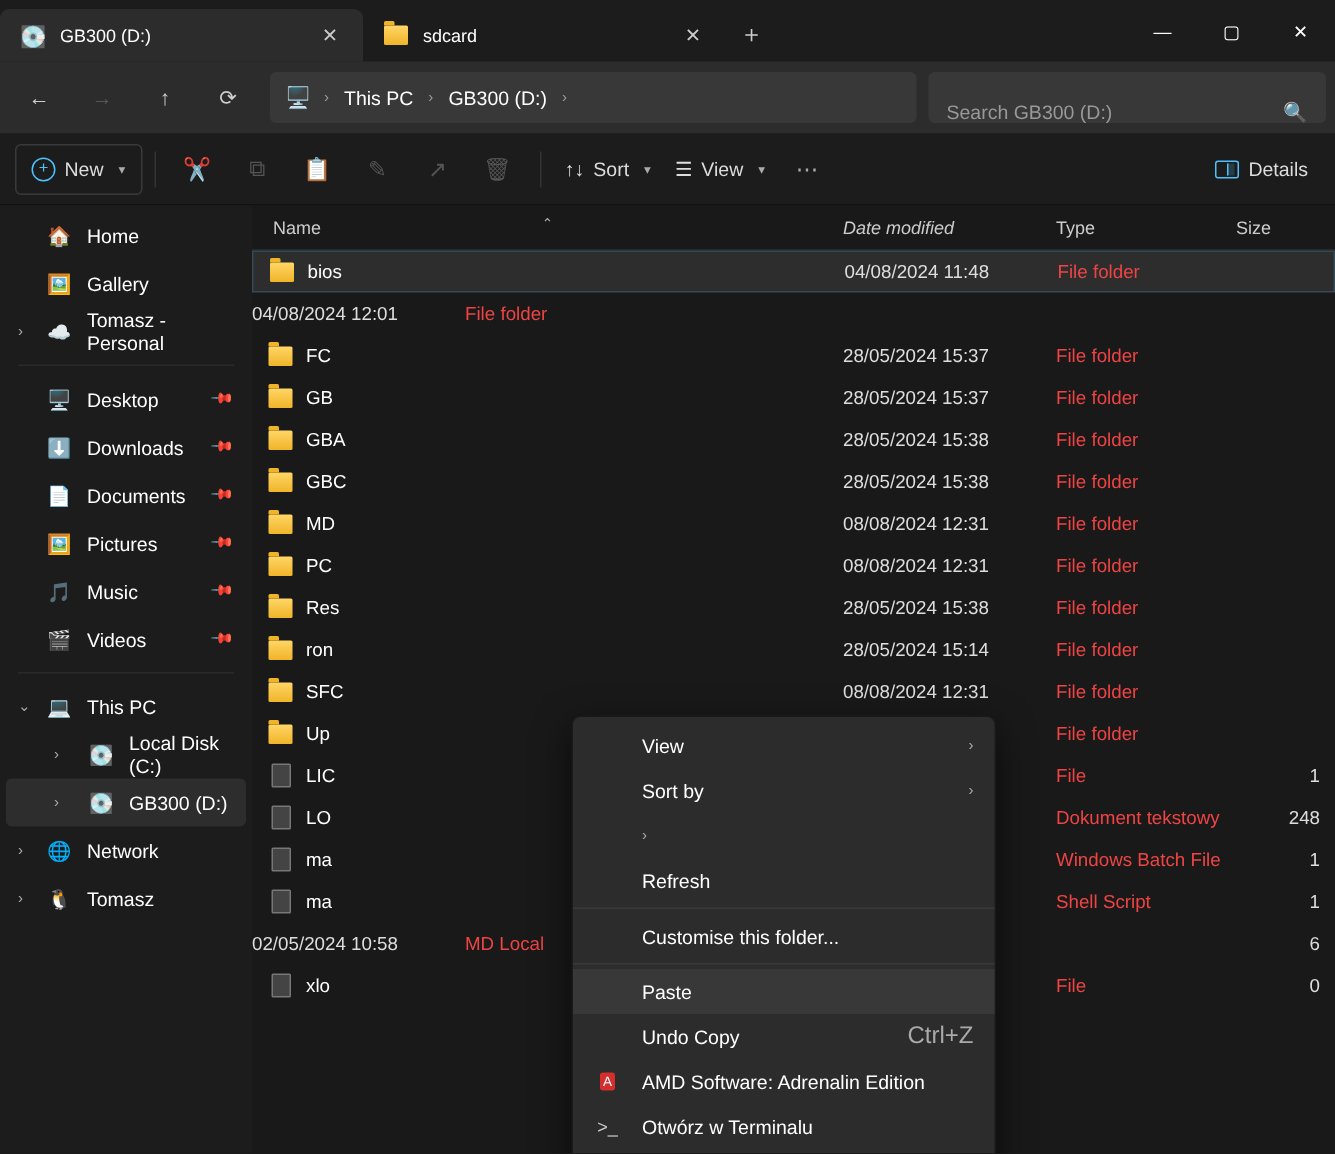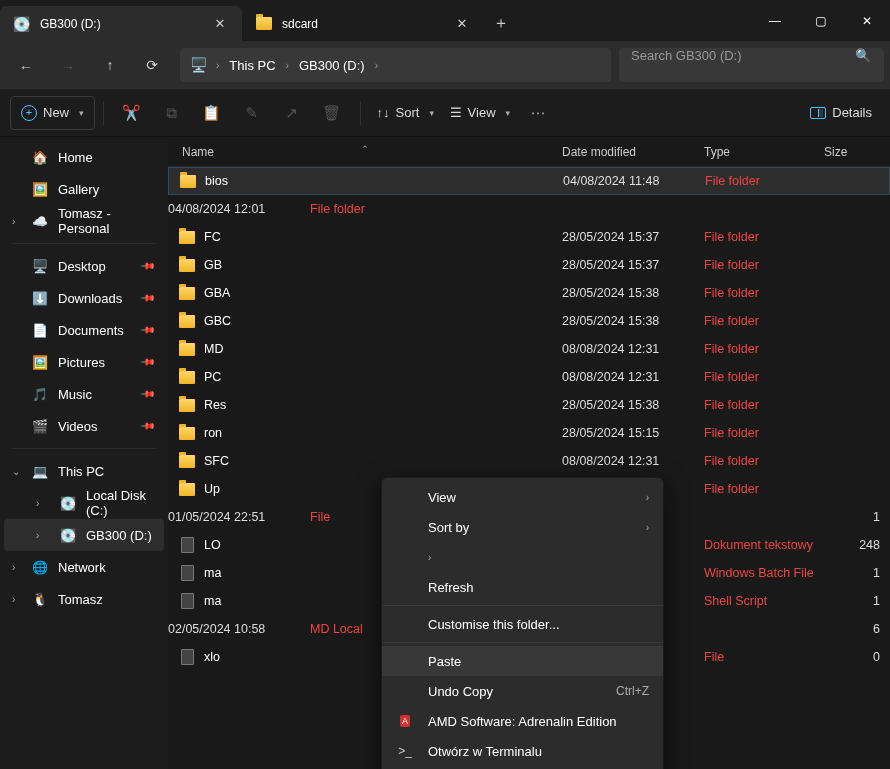--- a/index.html
+++ b/index.html
@@ -11,61 +11,61 @@
   .tab .label { flex:1; white-space:nowrap; overflow:hidden; text-overflow:ellipsis; font-size:12px; }
   .tab .close { width:24px; text-align:center; color:#ccc; font-size:13px; }
   .newtab { width:34px; display:flex; align-items:center; justify-content:center; font-size:16px; color:#ccc; margin-top:6px; }
   .win-controls { margin-left:auto; display:flex; }
   .win-controls div { width:46px; display:flex; align-items:center; justify-content:center; font-size:12px; color:#fff; }
   .navrow { height:48px; background:#2c2c2c; display:flex; align-items:center; padding:0 6px; gap:2px; }
   .navbtn { width:40px; height:36px; display:flex; align-items:center; justify-content:center; font-size:14px; color:#cfcfcf; border-radius:4px; }
   .addrbar { flex:1; height:34px; background:#383838; border-radius:4px; display:flex; align-items:center; padding:0 4px; margin:0 6px; }
   .addrseg { padding:0 8px; font-size:13px; color:#fff; }
   .addrchev { color:#999; font-size:10px; padding:0 2px; }
-  .searchbox { width:265px; height:34px; background:#383838; border-radius:4px; display:flex; align-items:flex-start; padding:0 12px; color:#999; }
+  .searchbox { width:265px; height:34px; background:#383838; border-radius:4px; display:flex; align-items:flex-end; padding:0 12px; color:#999; }
   .searchbox .ph { flex:1; font-size:13px; }
   .toolbar { height:48px; background:#1c1c1c; display:flex; align-items:center; padding:0 10px; gap:0; border-bottom:1px solid #111; }
   .tbtn { height:34px; display:flex; align-items:center; padding:0 8px; gap:6px; border-radius:4px; color:#ddd; }
   .tsep { width:1px; height:24px; background:#333; margin:0 8px; }
   .ticonbtn { width:40px; height:34px; display:flex; align-items:center; justify-content:center; color:#aaa; font-size:15px; }
   .ticonbtn.disabled { color:#555; }
   .main { display:flex; height: calc(769px - 41px - 48px - 48px); }
   .sidebar { width:168px; background:#1c1c1c; overflow-y:auto; padding-top:4px; }
   .sb-item { height:32px; display:flex; align-items:center; padding-left:28px; gap:10px; font-size:13px; border-radius:4px; margin:0 4px; position:relative; }
   .sb-item.selected { background:#2d2d2d; }
   .sb-item.sub { padding-left:56px; }
   .sb-chev { position:absolute; left:8px; font-size:10px; color:#aaa; }
   .sb-pin { position:absolute; right:10px; font-size:10px; color:#999; transform:rotate(45deg); }
   .sb-ico { width:16px; height:16px; display:flex; align-items:center; justify-content:center; font-size:13px; }
   .sb-sep { height:1px; background:#2a2a2a; margin:6px 12px; }
   .files { flex:1; background:#191919; position:relative; overflow:hidden; }
   .colhdr { height:30px; display:flex; align-items:center; border-bottom:1px solid #2a2a2a; font-size:12px; color:#ccc; }
   .col-name { width:394px; padding-left:14px; position:relative; }
-  .col-date { width:142px; }
+  .col-date { width:142px;font-style:italic; }
   .col-type { width:120px; }
   .col-size { flex:1; }
   .sort-ind { position:absolute; top:-1px; left:50%; transform:translateX(-50%); font-size:9px; color:#aaa; }
   .frow { height:28px; display:flex; align-items:center; font-size:12.5px; }
   .frow.sel { background:#2d2d2d; border:1px solid #4cc2ff33; }
   .fcell-name { width:394px; padding-left:10px; display:flex; align-items:center; gap:8px; }
   .fcell-date { width:142px; color:#ddd; }
   .fcell-type { width:120px; color:#ef4444; }
   .fcell-size { flex:1; color:#ddd; text-align:right; padding-right:10px; }
   .fico { width:18px; height:18px; display:flex; align-items:center; justify-content:center; }
   .folder-ico { width:16px; height:13px; background:linear-gradient(#ffd666,#f0b429); border-radius:1px; position:relative; }
   .folder-ico::before { content:""; position:absolute; top:-3px; left:0; width:7px; height:3px; background:#f0b429; border-radius:1px 1px 0 0; }
   .file-ico { width:13px; height:16px; background:#eee; border-radius:1px; position:relative; }
   .file-ico.dark { background:#444; border:1px solid #777; }
   .ctxmenu { position:absolute; left:213px; top:340px; width:283px; background:#2c2c2c; border:1px solid #1a1a1a; border-radius:6px; padding:4px 0; box-shadow:0 8px 24px rgba(0,0,0,.6); z-index:10; }
   .ctx-item { height:30px; display:flex; align-items:center; padding:0 14px; gap:14px; font-size:13px; }
   .ctx-item:hover, .ctx-item.hover { background:#383838; }
   .ctx-ico { width:18px; display:flex; justify-content:center; font-size:12px; color:#ccc; }
   .ctx-label { flex:1; }
   .ctx-sub { font-size:10px; color:#aaa; }
-  .ctx-short { color:#aaa; font-size:12px; }
+  .ctx-short { color:#aaa; font-size:16px; }
   .ctx-sep { height:1px; background:#3a3a3a; margin:3px 0; }
   .new-btn { border:1px solid #3a3a3a; border-radius:4px; padding:0 10px; }
   .plus-circle { width:16px; height:16px; border-radius:50%; border:1.5px solid #4cc2ff; display:flex; align-items:center; justify-content:center; color:#4cc2ff; font-size:11px; line-height:1; }
   .chev-down { font-size:9px; color:#aaa; margin-left:4px; }
   .spacer { flex:1; }
   .onedrive-ico { color:#2196f3; }
   .details-ico { width:16px; height:12px; border:1.5px solid #4cc2ff; border-radius:2px; position:relative; }
   .details-ico::after { content:""; position:absolute; right:2px; top:1px; bottom:1px; width:4px; background:#4cc2ff33; border-left:1px solid #4cc2ff; }
 </style>
 </head>
@@ -320,21 +320,21 @@
           <div class="fcell-type">File folder</div>
           <div class="fcell-size"></div>
         </div>
         <div class="frow">
           <div class="fcell-name">
             <span class="fico">
               <span class="folder-ico"></span>
             </span>
             <span>ron</span>
           </div>
-          <div class="fcell-date">28/05/2024 15:15</div>
+          <div class="fcell-date">28/05/2024 15:14</div>
           <div class="fcell-type">File folder</div>
           <div class="fcell-size"></div>
         </div>
         <div class="frow">
           <div class="fcell-name">
             <span class="fico">
               <span class="folder-ico"></span>
             </span>
             <span>SFC</span>
           </div>
@@ -347,20 +347,26 @@
             <span class="fico">
               <span class="folder-ico"></span>
             </span>
             <span>Up</span>
           </div>
           <div class="fcell-date">08/08/2024 12:42</div>
           <div class="fcell-type">File folder</div>
           <div class="fcell-size"></div>
         </div>
         <div class="frow">
+          <div class="fcell-name">
+            <span class="fico">
+              <span class="file-ico dark"></span>
+            </span>
+            <span>LIC</span>
+          </div>
           <div class="fcell-date">01/05/2024 22:51</div>
           <div class="fcell-type">File</div>
           <div class="fcell-size">1</div>
         </div>
         <div class="frow">
           <div class="fcell-name">
             <span class="fico">
               <span class="file-ico dark"></span>
             </span>
             <span>LO</span>

